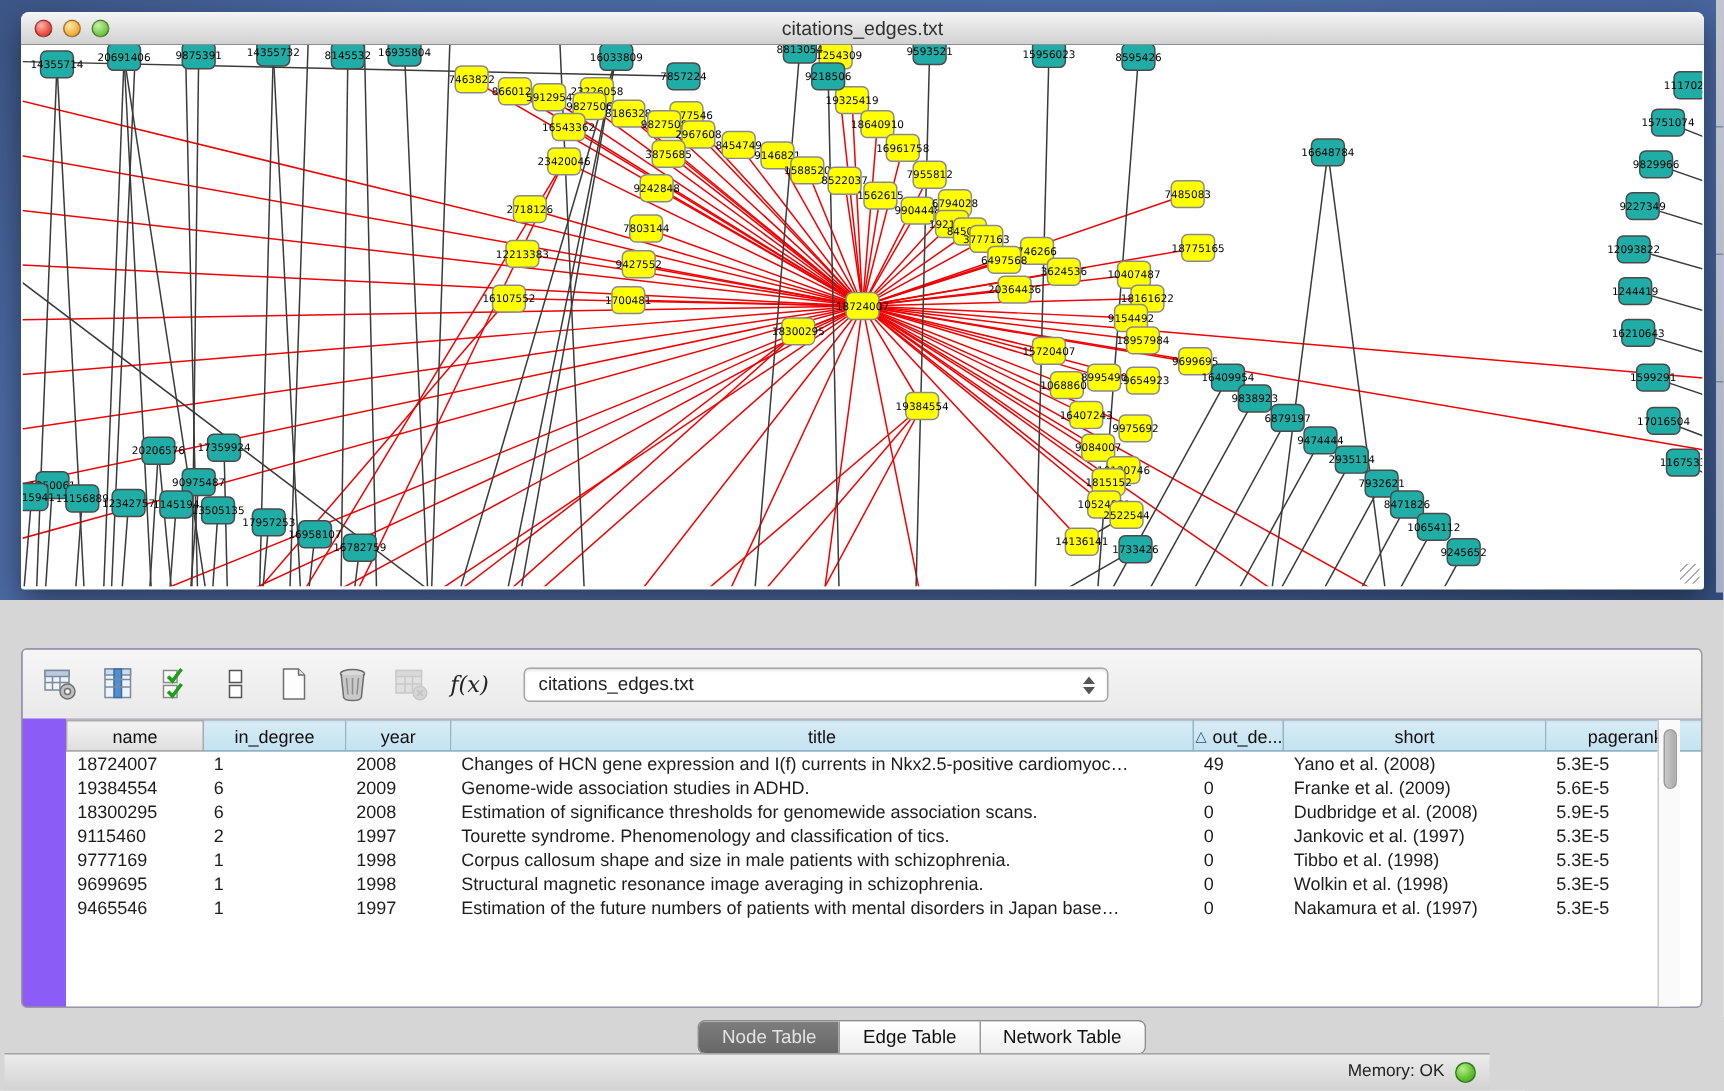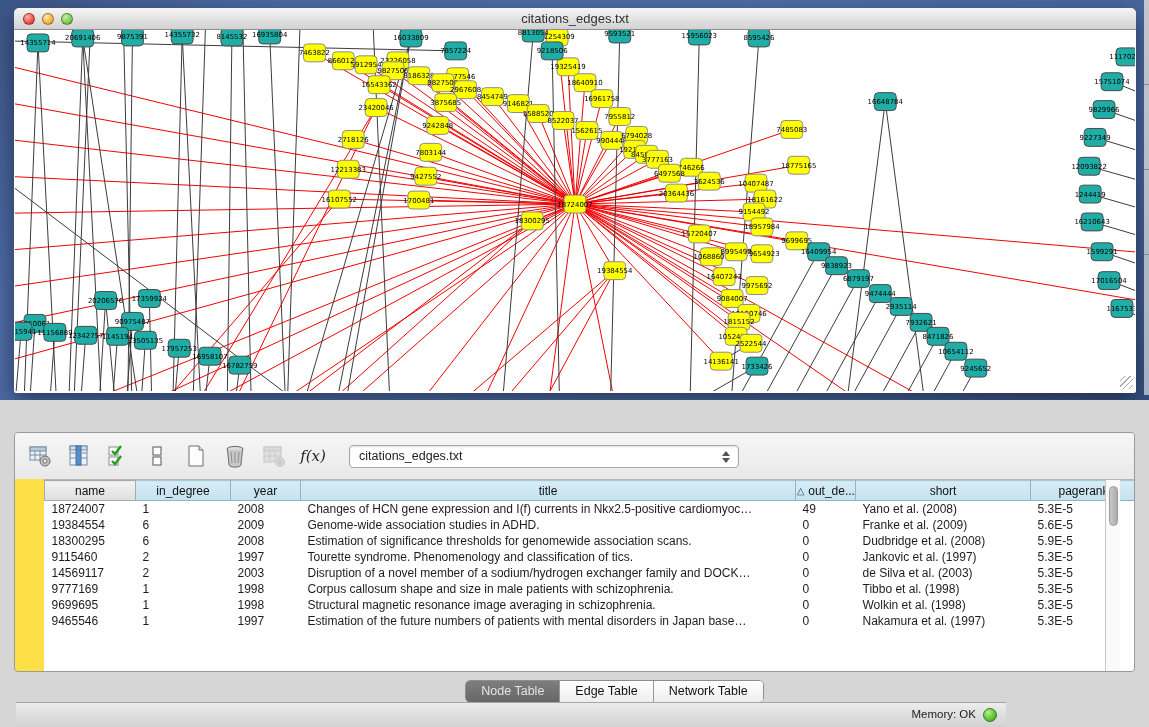--- a/index.html
+++ b/index.html
@@ -32,21 +32,21 @@
   .panel-header { position:relative; height:24px; background:linear-gradient(#efefef,#dcdcdc);
     border-bottom:1px solid #a8a8a8; }
   .panel-header .ph-title { position:absolute; left:10px; top:4px; font-size:13px; color:#2a2a2a; }
   .ph-icons { position:absolute; right:10px; top:3px; display:flex; gap:12px; align-items:center; }
   .float-ic { position:relative; width:15px; height:15px; display:inline-block; }
   .float-ic .sq1 { position:absolute; left:0; top:0; width:9px; height:9px; border:1.5px solid #334f7c; background:#e9e4d2; }
   .float-ic .sq2 { position:absolute; right:0; bottom:0; width:9px; height:9px; border:1.5px solid #8c7a3c; background:#f4f1e2; }
   .close-x { font-size:15px; font-weight:bold; color:#111; line-height:15px; cursor:default; }
 
   .tool-box { position:absolute; left:14px; top:32px; width:1121px; height:240px;
-    border:1px solid #9a9a9a; border-radius:4px; background:#fde047; overflow:hidden; }
+    border:1px solid #9a9a9a; border-radius:4px; background:#8b5cf6; overflow:hidden; }
   .toolbar { display:flex; align-items:center; height:46px; padding:0 10px; gap:9px;
     background:linear-gradient(#f6f6f6,#e9e9e9); }
   .tbtn { width:30px; height:32px; display:flex; align-items:center; justify-content:center; border:none; background:transparent; }
   .fx { font-family:"DejaVu Serif",serif; font-style:italic; font-size:15px; color:#222; }
   .combo { position:relative; margin-left:12px; width:390px; height:23px; background:#fff;
     border:1px solid #a6a6a6; border-radius:4px; font-size:12.5px; color:#222;
     padding:3px 22px 0 9px; box-shadow:inset 0 1px 2px rgba(0,0,0,.12); }
   .combo .arrows { position:absolute; right:7px; top:4px; width:9px; height:14px; }
   .combo .arrows b { position:absolute; left:0; width:0; height:0; border-left:4.5px solid transparent; border-right:4.5px solid transparent; }
   .combo .arrows .up { top:1px; border-bottom:5px solid #555; }
@@ -65,21 +65,21 @@
     background:linear-gradient(90deg,#c9c9c9,#ababab); border:1px solid #9b9b9b; }
 
   .tabbar { position:absolute; left:0; top:280px; width:1149px; text-align:center;margin-left:40px; }
   .seg { display:inline-flex; border:1px solid #8d8d8d; border-radius:5px; overflow:hidden;
     background:#fff; box-shadow:0 1px 0 rgba(255,255,255,.6); }
   .seg button { border:none; padding:3px 15px 4px; font-size:12.5px; font-family:"Liberation Sans",sans-serif;
     background:linear-gradient(#ffffff,#eeeeee); color:#111; border-right:1px solid #9a9a9a; }
   .seg button:last-child { border-right:none; }
   .seg button.sel { background:linear-gradient(#7d7d7d,#676767); color:#e3e3e3; }
 
-  .statusbar { position:absolute; left:16px; bottom:0; width:990px; height:25px;
+  .statusbar { position:absolute; left:3px; bottom:0; width:990px; height:25px;
     background:linear-gradient(#ececec,#d2d2d2); border-top:1px solid #a5a5a5; }
   .mem { position:absolute; right:30px; top:5px; font-size:11.5px; color:#222; }
   .memdot { position:absolute; right:9px; top:5px; width:14px; height:14px; border-radius:50%;
     border:1px solid #2f7c20; background:radial-gradient(circle at 35% 30%, #b7ee8e, #63c433 55%, #3f9c1c); }
 
   svg text.nlabel { font-family:"DejaVu Sans",sans-serif; font-size:7px; fill:#000; text-anchor:middle; }
 </style>
 </head>
 <body>
 
@@ -824,29 +824,20 @@
               <tr>
                 <td>9115460</td>
                 <td>2</td>
                 <td>1997</td>
                 <td>Tourette syndrome. Phenomenology and classification of tics.</td>
                 <td>0</td>
                 <td class="center">Jankovic et al. (1997)</td>
                 <td>5.3E-5</td>
               </tr>
               <tr>
-                <td>14569117</td>
-                <td>2</td>
-                <td>2003</td>
-                <td>Disruption of a novel member of a sodium/hydrogen exchanger family and DOCK…</td>
-                <td>0</td>
-                <td class="center">de Silva et al. (2003)</td>
-                <td>5.3E-5</td>
-              </tr>
-              <tr>
                 <td>9777169</td>
                 <td>1</td>
                 <td>1998</td>
                 <td>Corpus callosum shape and size in male patients with schizophrenia.</td>
                 <td>0</td>
                 <td class="center">Tibbo et al. (1998)</td>
                 <td>5.3E-5</td>
               </tr>
               <tr>
                 <td>9699695</td>

